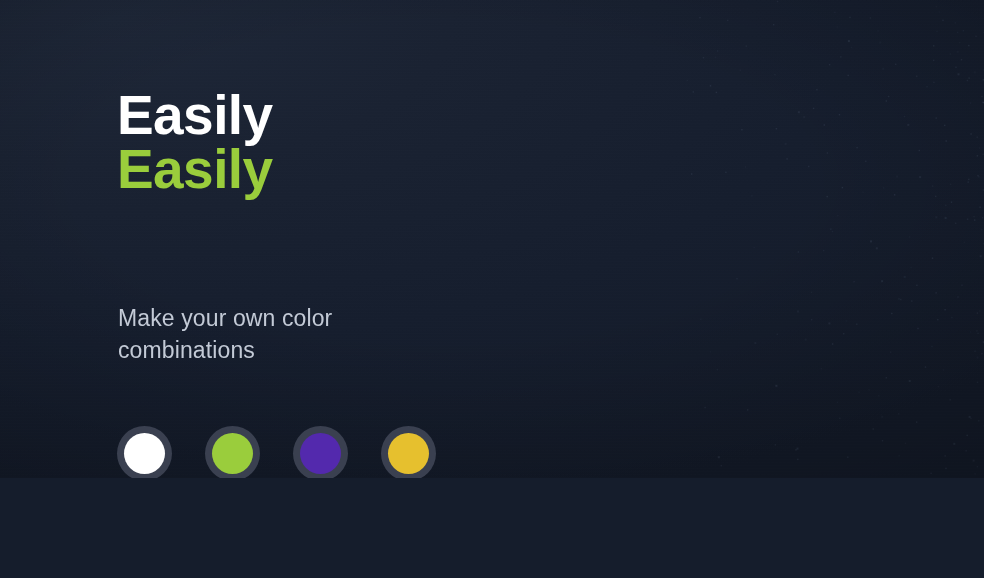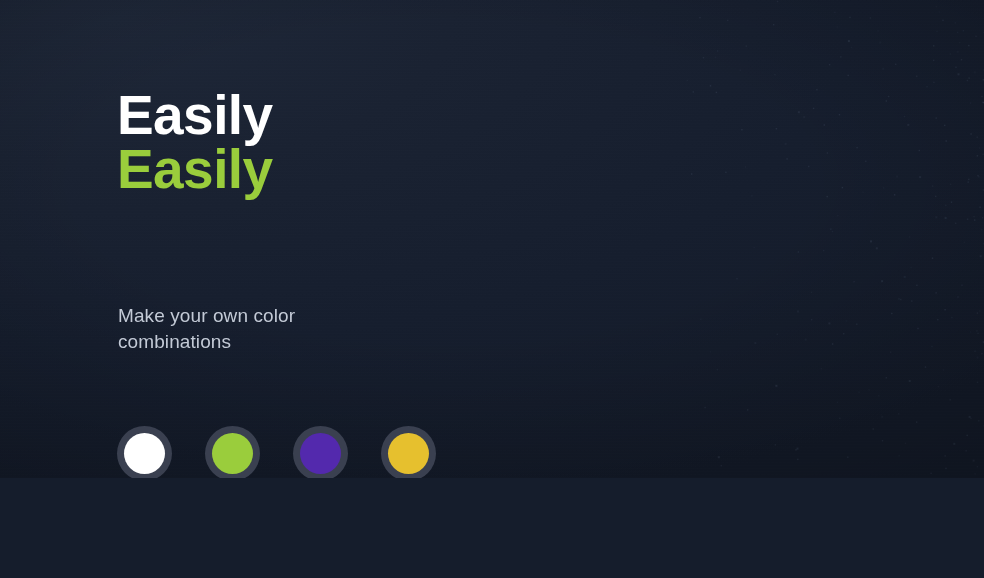--- a/index.html
+++ b/index.html
@@ -93,21 +93,21 @@
   }
 
   .headline-line.tone-light { color: #FFFFFF; }
   .headline-line.tone-accent { color: #9ACD3C; }
 
   .subtitle {
     position: absolute;
     top: 303px;
     left: 1px;
     width: 230px;
-    font-size: 19px;
+    font-size: 23px;
     font-weight: 400;
     line-height: 1.38;
     color: #C3CAD6;
     letter-spacing: 0.005em;
   }
 
   
   .swatch-row {
     position: absolute;
     top: 426px;

